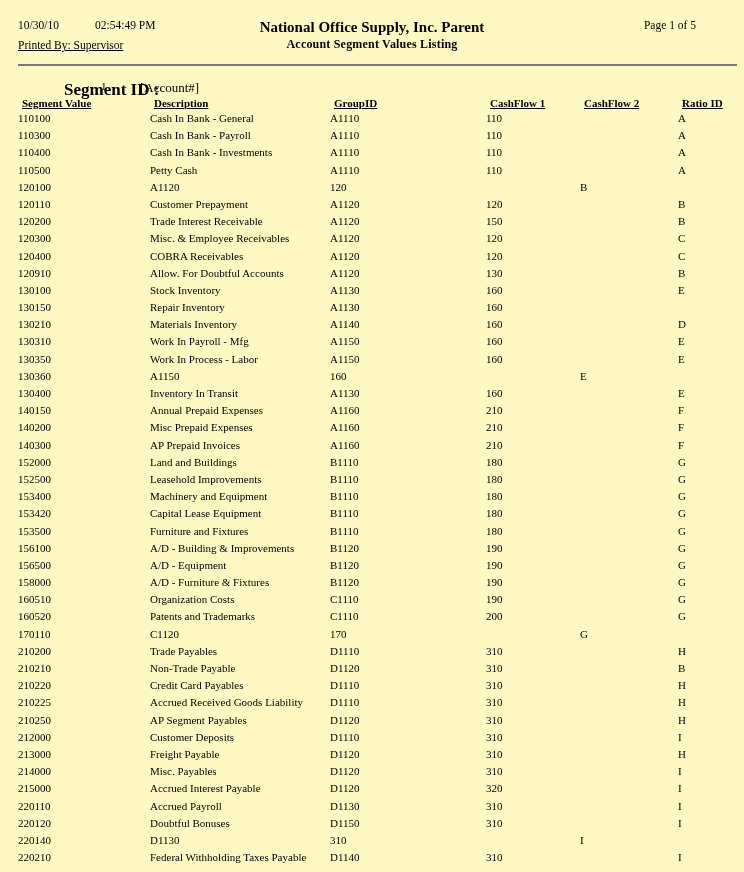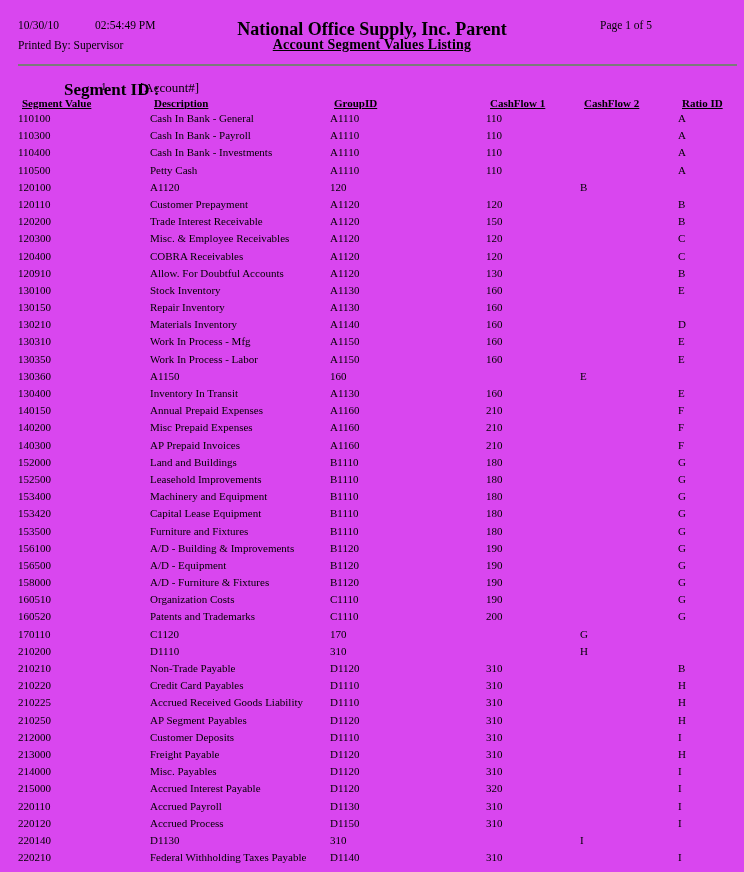--- a/index.html
+++ b/index.html
@@ -1,32 +1,32 @@
 <!DOCTYPE html>
 <html><head>
 <meta charset="utf-8">
 <style>
   html,body{margin:0;padding:0;background:#fff;}
   .page{
     position:relative;
     width:744px;height:872px;
-    background:#d946ef;
+    background:#fef9c3;
     color:#000;
     font-family:"Liberation Serif", serif;
     overflow:hidden;
   }
   .abs{position:absolute;white-space:nowrap;}
   .sm{font-size:11.5px;}
   .center{left:0;width:744px;text-align:center;}
-  .report-title{top:37px;font-size:14px;font-weight:bold;letter-spacing:0.2px;text-decoration:underline;}
-  .company{top:19px;font-size:18px;font-weight:bold;}
+  .report-title{top:37px;font-size:12px;font-weight:bold;letter-spacing:0.2px;}
+  .company{top:19px;font-size:15px;font-weight:bold;}
   .date{left:18px;top:19px;}
   .time{left:95px;top:19px;}
-  .pageno{left:600px;top:19px;width:140px;text-align:left;}
-  .printedby{left:18px;top:39px;}
+  .pageno{left:600px;top:19px;width:140px;text-align:center;}
+  .printedby{left:18px;top:39px;text-decoration:underline;}
   .rule{left:18px;top:64px;width:719px;height:2px;background:#7b7b7b;}
   .seg-label{left:18px;top:80px;font-size:17px;font-weight:bold;margin-left:46px;}
   .seg-id{left:101px;top:80px;font-size:11px;}
   .seg-name{left:140px;top:80px;font-size:13px;}
   .thead{position:absolute;left:4px;top:97px;width:744px;}
   .tbody{position:absolute;left:0;top:110px;width:744px;}
   .trow{
     display:grid;
     grid-template-columns:132px 180px 156px 94px 98px 60px;
     padding-left:18px;
@@ -164,21 +164,21 @@
       <div class="trow">
         <div class="cell">130210</div>
         <div class="cell">Materials Inventory</div>
         <div class="cell">A1140</div>
         <div class="cell">160</div>
         <div class="cell"></div>
         <div class="cell">D</div>
       </div>
       <div class="trow">
         <div class="cell">130310</div>
-        <div class="cell">Work In Process - Mfg</div>
+        <div class="cell">Work In Payroll - Mfg</div>
         <div class="cell">A1150</div>
         <div class="cell">160</div>
         <div class="cell"></div>
         <div class="cell">E</div>
       </div>
       <div class="trow">
         <div class="cell">130350</div>
         <div class="cell">Work In Process - Labor</div>
         <div class="cell">A1150</div>
         <div class="cell">160</div>
@@ -306,20 +306,21 @@
       </div>
       <div class="trow">
         <div class="cell">170110</div>
         <div class="cell">C1120</div>
         <div class="cell">170</div>
         <div class="cell"></div>
         <div class="cell">G</div>
       </div>
       <div class="trow">
         <div class="cell">210200</div>
+        <div class="cell">Trade Payables</div>
         <div class="cell">D1110</div>
         <div class="cell">310</div>
         <div class="cell"></div>
         <div class="cell">H</div>
       </div>
       <div class="trow">
         <div class="cell">210210</div>
         <div class="cell">Non-Trade Payable</div>
         <div class="cell">D1120</div>
         <div class="cell">310</div>
@@ -385,21 +386,21 @@
       <div class="trow">
         <div class="cell">220110</div>
         <div class="cell">Accrued Payroll</div>
         <div class="cell">D1130</div>
         <div class="cell">310</div>
         <div class="cell"></div>
         <div class="cell">I</div>
       </div>
       <div class="trow">
         <div class="cell">220120</div>
-        <div class="cell">Accrued Process</div>
+        <div class="cell">Doubtful Bonuses</div>
         <div class="cell">D1150</div>
         <div class="cell">310</div>
         <div class="cell"></div>
         <div class="cell">I</div>
       </div>
       <div class="trow">
         <div class="cell">220140</div>
         <div class="cell">D1130</div>
         <div class="cell">310</div>
         <div class="cell"></div>

